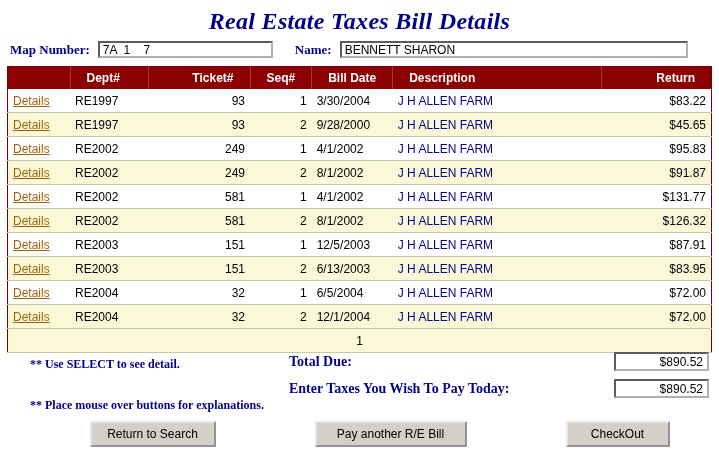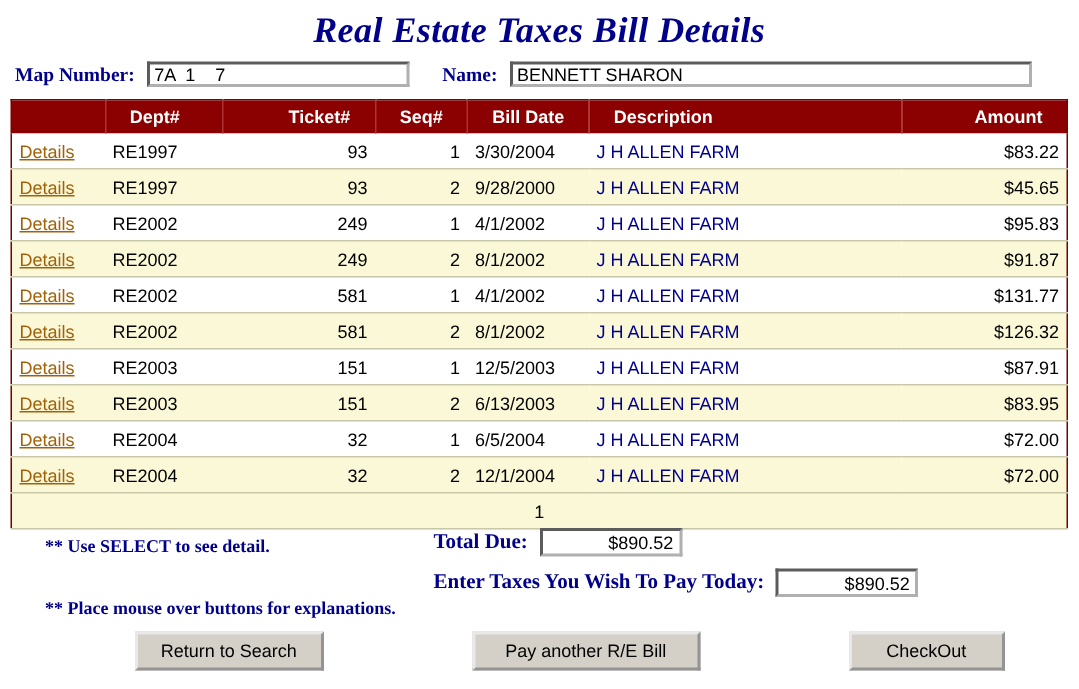--- a/index.html
+++ b/index.html
@@ -116,21 +116,21 @@
 
   .totals {
     position: absolute;
     right: 10px;
     top: 352px;
     width: 420px;
   }
   .total-line {
     display: flex;
     align-items: center;
-    justify-content: flex-start;
+    justify-content: space-between;
     margin-bottom: 8px;
   }
   .total-line .lbl2 {
     font-family: "Liberation Serif", serif;
     font-weight: bold;
     font-size: 14px;
     color: #00008B;
     margin-right: 8px;
     white-space: nowrap;
   }
@@ -182,21 +182,21 @@
 
 <table class="bills">
   <thead>
     <tr>
       <th></th>
       <th>Dept#</th>
       <th class="num">Ticket#</th>
       <th class="num">Seq#</th>
       <th>Bill Date</th>
       <th>Description</th>
-      <th class="num">Amount</th>
+      <th class="num">Return</th>
     </tr>
   </thead>
   <tbody id="bills-body">
       <tr class="odd">
         <td class="details"><a>Details</a></td>
         <td class="dept">RE1997</td>
         <td class="ticket">93</td>
         <td class="seq">1</td>
         <td class="billdate">3/30/2004</td>
         <td class="desc">J H ALLEN FARM</td>

